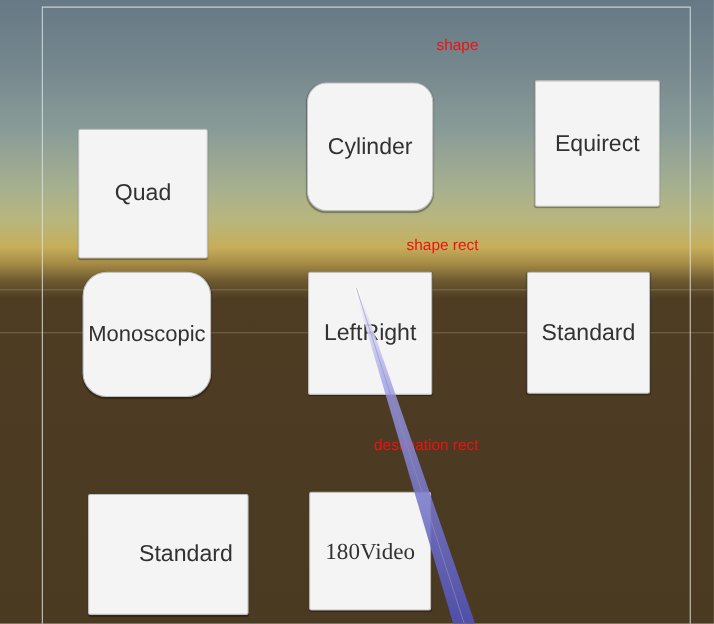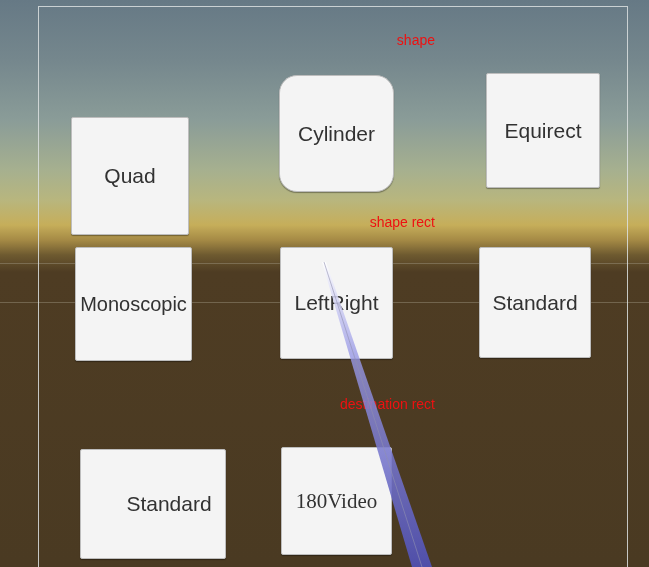--- a/index.html
+++ b/index.html
@@ -29,21 +29,21 @@
   <div class="horizon" style="top:302px"></div>
 
   <div class="frame"></div>
 
   <div class="label" style="left:235px; top:32px;">shape</div>
   <div class="card" style="left:71px; top:69px; width:116px; height:116px;margin-top:48px;">Quad</div>
   <div class="card" style="left:279px; top:75px; width:113px; height:115px;border-radius:18px;">Cylinder</div>
   <div class="card" style="left:486px; top:73px; width:112px; height:113px;">Equirect</div>
 
   <div class="label" style="left:235px; top:214px;">shape rect</div>
-  <div class="card" style="left:75px; top:247px; width:115px; height:112px; font-size:20px;">Monoscopic</div>
+  <div class="card" style="left:75px; top:247px; width:115px; height:112px; font-size:20px;border-radius:22px;">Monoscopic</div>
   <div class="card" style="left:280px; top:247px; width:111px; height:110px;">LeftRight</div>
   <div class="card" style="left:479px; top:247px; width:110px; height:109px;">Standard</div>
 
   <div class="label" style="left:235px; top:396px;">destination rect</div>
   <div class="card" style="left:80px; top:449px; width:112px; height:108px;padding-left:32px;">Standard</div>
   <div class="card" style="left:281px; top:447px; width:109px; height:106px;font-family:Liberation Serif, serif;">180Video</div>
 
   <svg class="beam" viewBox="0 0 649 567">
     <defs>
       <linearGradient id="bg" x1="0" y1="0" x2="0" y2="1">

